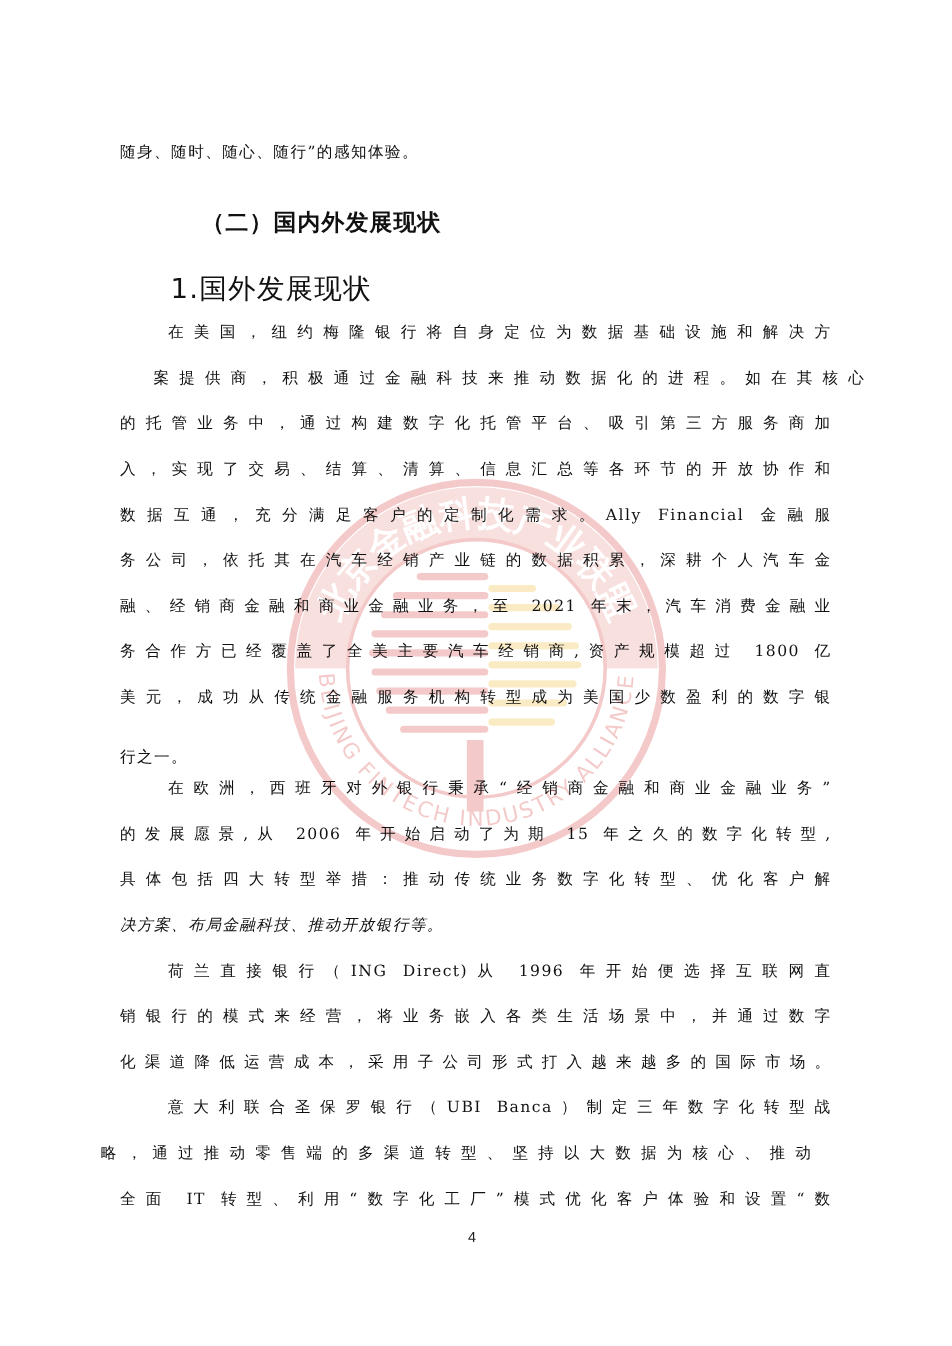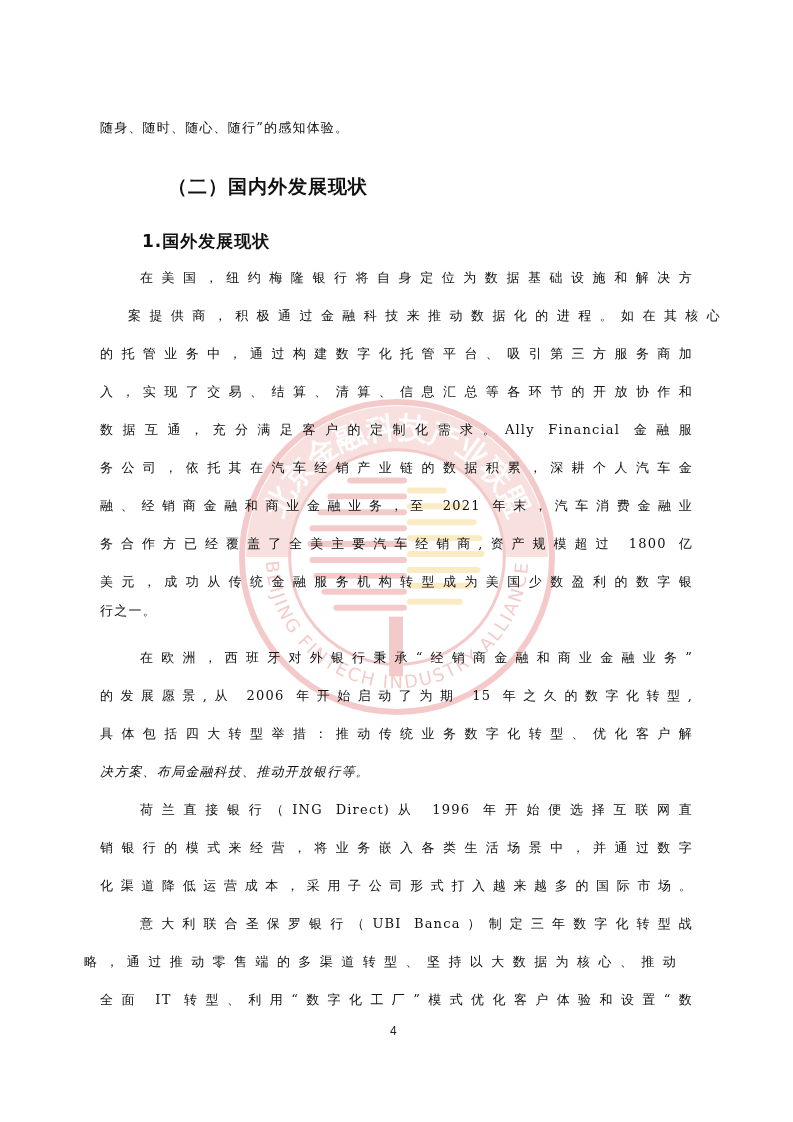--- a/index.html
+++ b/index.html
@@ -3,21 +3,21 @@
 <meta charset="utf-8">
 <style>
   html, body { margin: 0; padding: 0; background: #ffffff; }
   body { width: 793px; height: 1122px; position: relative; overflow: hidden;
          font-family: "DejaVu Serif", "Liberation Serif", serif; color: #111; }
   .page { position: absolute; left: 0; top: 0; width: 793px; height: 1122px; }
   .watermark { position: absolute; left: 238px; top: 398px; width: 318px; height: 318px; opacity: 0.30; pointer-events: none; }
   .line { position: absolute; left: 100px; font-size: 13px; line-height: 24px; white-space: nowrap; letter-spacing: 1.2px; }
   .justify { width: 594px; text-align-last: justify; text-align: justify; }
   .h2 { font-family: "DejaVu Sans", "Liberation Sans", sans-serif; font-weight: bold; font-size: 19px; letter-spacing: 1px; }
-  .h3 { font-family: "DejaVu Sans", "Liberation Sans", sans-serif; font-weight: bold; font-size: 17px; letter-spacing: 1px; }
+  .h3 { font-family: "DejaVu Sans", "Liberation Sans", sans-serif; font-weight: normal; font-size: 23px; letter-spacing: 1px; }
   .pagenum { position: absolute; left: 390px; top: 1024px; font-family: "Liberation Sans", sans-serif; font-size: 12px; color: #222; }
 </style>
 </head>
 <body>
 
 <div class="page">
 
   <svg class="watermark" viewBox="0 0 320 320">
     <defs>
       <path id="arcTop" d="M 40 160 A 120 120 0 0 1 280 160"></path>
@@ -62,21 +62,21 @@
       <div class="line h3" style="top: 229px; left: 142px;">1.国外发展现状</div>
       <div class="line justify" style="top: 266px; left: 140px; width: 553px;">在美国，纽约梅隆银行将自身定位为数据基础设施和解决方</div>
       <div class="line justify" style="top: 304px; left: 100px; width: 593px; margin-left: 28px;">案提供商，积极通过金融科技来推动数据化的进程。如在其核心</div>
       <div class="line justify" style="top: 342px; left: 100px; width: 593px;">的托管业务中，通过构建数字化托管平台、吸引第三方服务商加</div>
       <div class="line justify" style="top: 380px; left: 100px; width: 593px;">入，实现了交易、结算、清算、信息汇总等各环节的开放协作和</div>
       <div class="line justify" style="top: 418px; left: 100px; width: 593px;">数据互通，充分满足客户的定制化需求。Ally Financial 金融服</div>
       <div class="line justify" style="top: 456px; left: 100px; width: 593px;">务公司，依托其在汽车经销产业链的数据积累，深耕个人汽车金</div>
       <div class="line justify" style="top: 494px; left: 100px; width: 593px;">融、经销商金融和商业金融业务，至 2021 年末，汽车消费金融业</div>
       <div class="line justify" style="top: 532px; left: 100px; width: 593px;">务合作方已经覆盖了全美主要汽车经销商,资产规模超过 1800 亿</div>
       <div class="line justify" style="top: 570px; left: 100px; width: 593px;">美元，成功从传统金融服务机构转型成为美国少数盈利的数字银</div>
-      <div class="line" style="top: 599px; left: 100px;">行之一。</div>
+      <div class="line" style="top: 620px; left: 100px;">行之一。</div>
       <div class="line justify" style="top: 646px; left: 140px; width: 553px;">在欧洲，西班牙对外银行秉承“经销商金融和商业金融业务”</div>
       <div class="line justify" style="top: 684px; left: 100px; width: 593px;">的发展愿景,从 2006 年开始启动了为期 15 年之久的数字化转型,</div>
       <div class="line justify" style="top: 722px; left: 100px; width: 593px;">具体包括四大转型举措：推动传统业务数字化转型、优化客户解</div>
       <div class="line" style="top: 760px; left: 100px; font-style: italic;">决方案、布局金融科技、推动开放银行等。</div>
       <div class="line justify" style="top: 798px; left: 140px; width: 553px;">荷兰直接银行（ING Direct)从 1996 年开始便选择互联网直</div>
       <div class="line justify" style="top: 836px; left: 100px; width: 593px;">销银行的模式来经营，将业务嵌入各类生活场景中，并通过数字</div>
       <div class="line justify" style="top: 874px; left: 100px; width: 593px;">化渠道降低运营成本，采用子公司形式打入越来越多的国际市场。</div>
       <div class="line justify" style="top: 912px; left: 140px; width: 553px;">意大利联合圣保罗银行（UBI Banca）制定三年数字化转型战</div>
       <div class="line justify" style="top: 950px; left: 84px; width: 593px;">略，通过推动零售端的多渠道转型、坚持以大数据为核心、推动</div>
       <div class="line justify" style="top: 988px; left: 100px; width: 593px;">全面 IT 转型、利用“数字化工厂”模式优化客户体验和设置“数</div>

